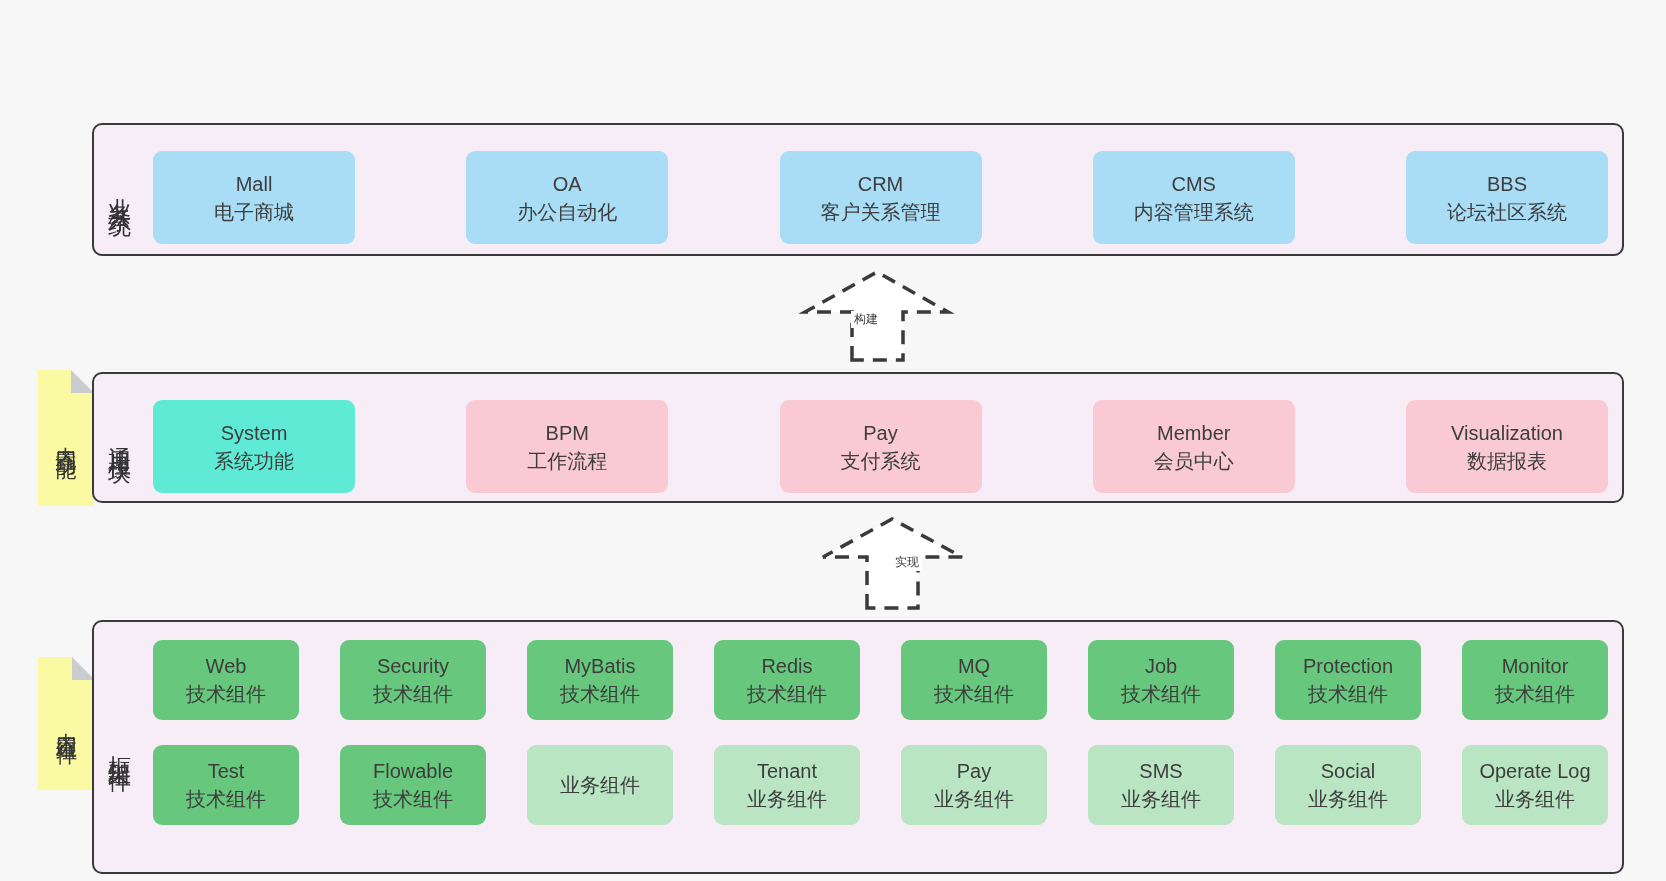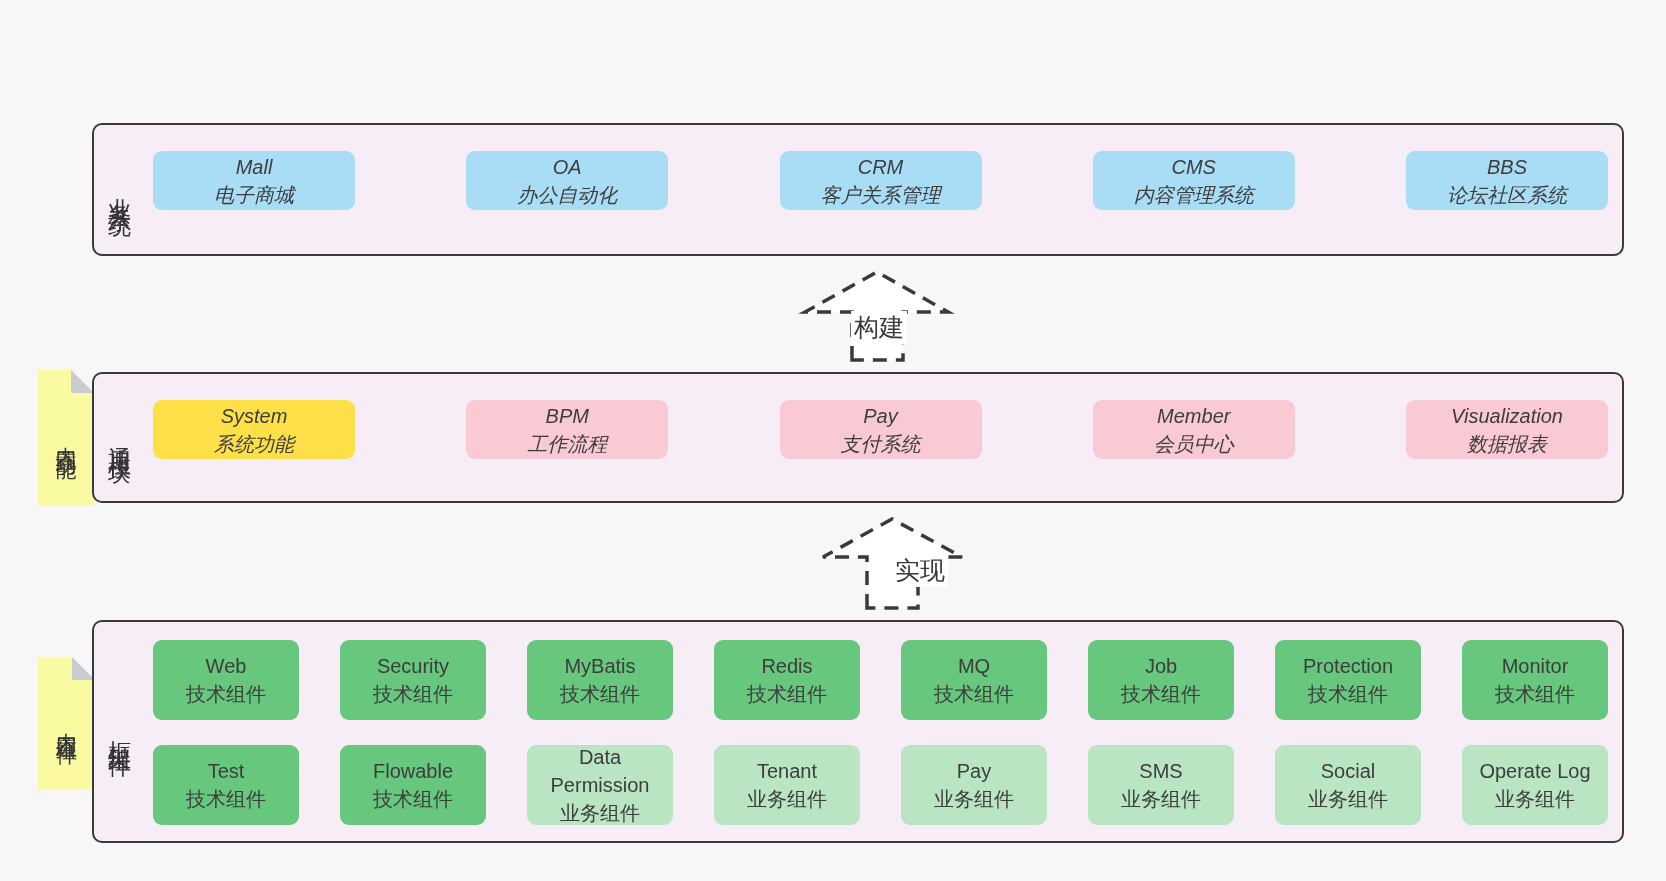--- a/index.html
+++ b/index.html
@@ -9,61 +9,61 @@
     font-family:"Liberation Sans","DejaVu Sans",sans-serif;
     color:#3d3d3d;
   }
   .container{
     position:absolute;left:92px;width:1532px;
     background:#f7edf6;border:2px solid #3a3a3a;border-radius:10px;
     box-sizing:border-box;
   }
   .sec1{top:123px;height:133px;}
   .sec2{top:372px;height:131px;}
-  .sec3{top:620px;height:223px;}
+  .sec3{top:620px;height:254px;}
   .vlabel{
     position:absolute;left:11px;top:50%;transform:translateY(-50%);
     writing-mode:vertical-rl;text-orientation:upright;
     font-size:23px;letter-spacing:5px;color:#333;white-space:nowrap;
   }
   .row{
     position:absolute;left:59px;right:14px;
     display:flex;justify-content:space-between;
   }
   .sec1 .row{top:26px;}
   .sec2 .row{top:26px;}
   .sec3 .rowA{top:18px;}
   .sec3 .rowB{top:123px;}
   .box{
     border-radius:9px;display:flex;flex-direction:column;
     align-items:center;justify-content:center;text-align:center;
     font-size:20px;line-height:28px;color:#3d3d3d;
   }
-  .w6{width:202px;height:59px;font-style:italic;}
+  .w6{width:202px;height:93px;}
   .w8{width:146px;height:80px;}
   .blue{background:#a9dcf5;}
-  .red{background:#fde047;}
+  .red{background:#5eead4;}
   .pink{background:#f9c9d4;}
   .green{background:#66c77d;}
   .lightgreen{background:#b9e5c3;}
   .sticky{
     position:absolute;background:#fafaa2;
     clip-path:polygon(0 0, calc(100% - 23px) 0, 100% 23px, 100% 100%, 0 100%);
   }
   .sticky1{left:38px;top:370px;width:56px;height:136px;}
   .sticky2{left:38px;top:657px;width:57px;height:133px;}
   .sticky .vtext{
     position:absolute;left:50%;top:50%;transform:translate(-50%,-50%);
     writing-mode:vertical-rl;text-orientation:upright;
     font-size:21px;letter-spacing:4px;color:#333;white-space:nowrap;
   }
   .arrow{position:absolute;}
   .arrow svg{display:block;}
   .arrow-label{
-    position:absolute;font-size:25px;color:#3a3a3a;
+    position:absolute;font-size:12px;color:#3a3a3a;
     background:#ffffff;padding:0 3px;white-space:nowrap;
   }
   .lbl1{left:851px;top:311px;}
   .lbl2{left:892px;top:554px;}
 </style>
 </head>
 <body>
 
 <div class="page">
 
@@ -182,21 +182,20 @@
     <div class="row rowB">
         <div class="box w8 green">
           <div>Test</div>
           <div>技术组件</div>
         </div>
         <div class="box w8 green">
           <div>Flowable</div>
           <div>技术组件</div>
         </div>
         <div class="box w8 lightgreen">
-          <div>Data Permission</div>
           <div>业务组件</div>
         </div>
         <div class="box w8 lightgreen">
           <div>Tenant</div>
           <div>业务组件</div>
         </div>
         <div class="box w8 lightgreen">
           <div>Pay</div>
           <div>业务组件</div>
         </div>

